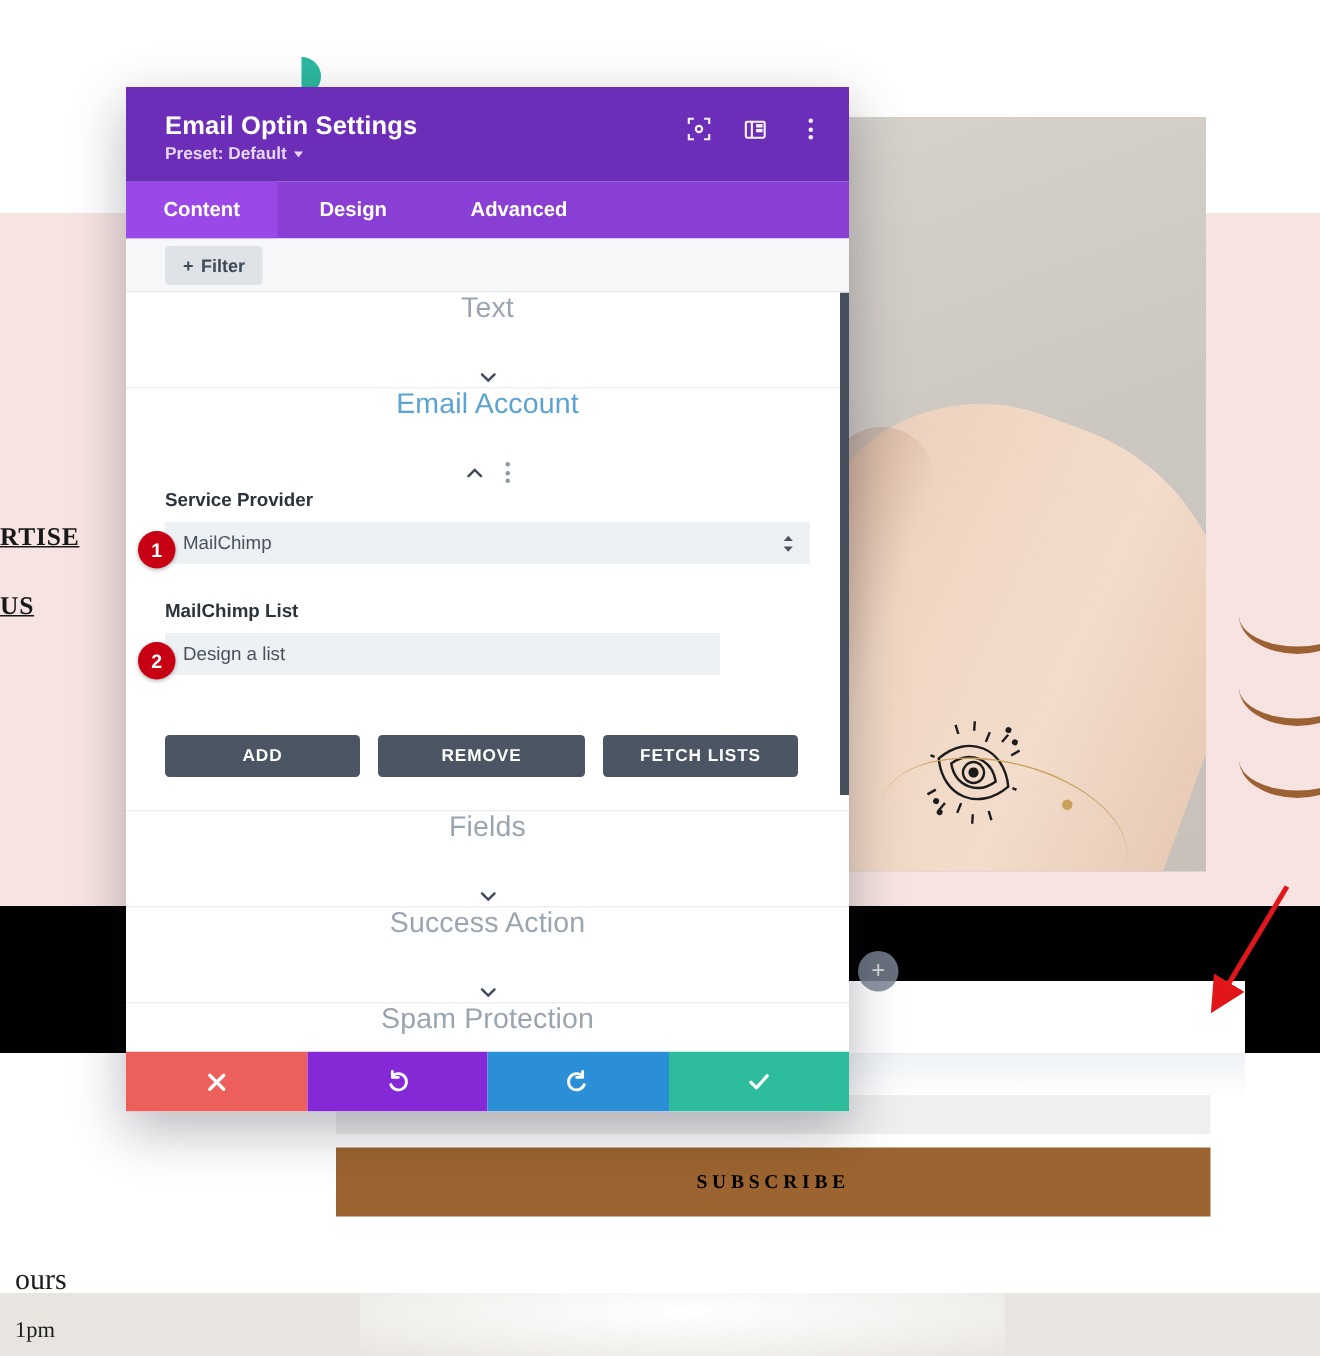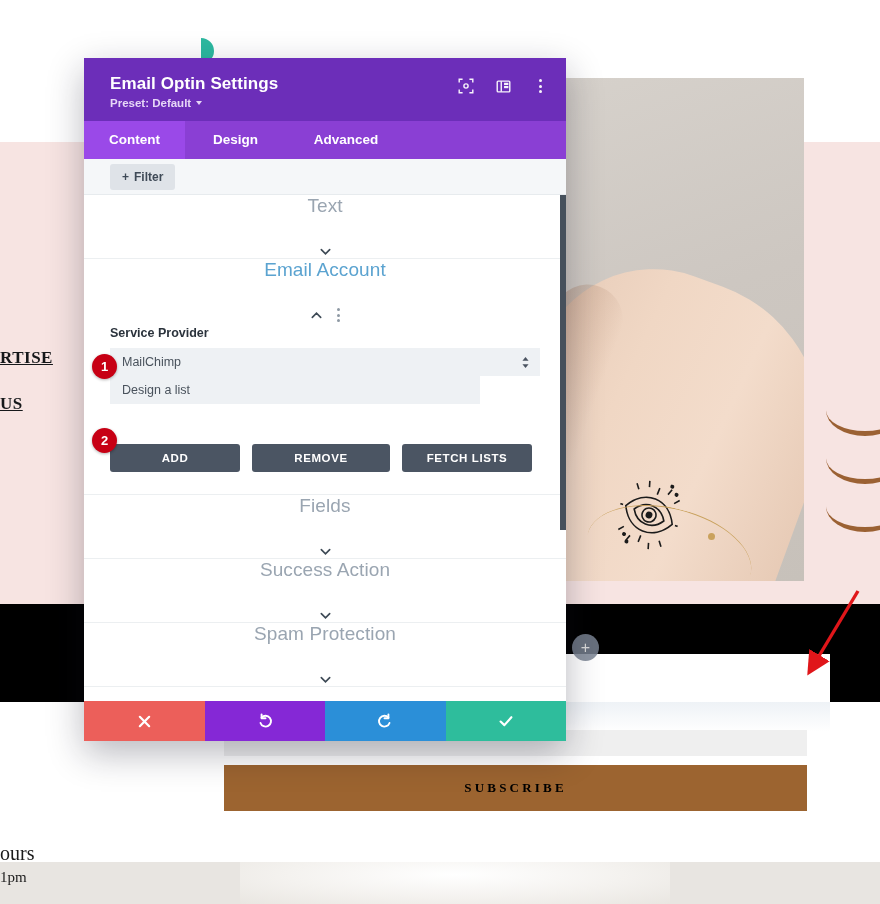--- a/index.html
+++ b/index.html
@@ -34,25 +34,25 @@
   .bg-text-block{
     position:absolute;left:0;top:348px;width:60px;
     font-family:"Liberation Serif", serif;font-weight:bold;
   }
   .bg-text-line{
     color:#16181a;font-size:17px;letter-spacing:.5px;
     text-decoration:underline;white-space:nowrap;
     margin-bottom:26px;
   }
   .bg-hours{
-    position:absolute;left:0;top:842px;width:80px;
+    position:absolute;left:10px;top:842px;width:80px;
     font-family:"Liberation Serif", serif;
   }
   .bg-hours .h-title{font-size:20px;color:#1b1b1b;white-space:nowrap;}
-  .bg-hours .h-time{font-size:15px;color:#1b1b1b;margin-top:4px;white-space:nowrap;}
+  .bg-hours .h-time{font-size:15px;color:#1b1b1b;margin-top:14px;white-space:nowrap;}
 
   
   .photo-card{
     position:absolute;left:563px;top:78px;width:241px;height:503px;
     background:#cfc9c4;overflow:hidden;
   }
   .photo-bg{
     position:absolute;inset:0;
     background:linear-gradient(160deg,#d6d1cb 0%,#cdc7c1 45%,#c7c1ba 100%);
   }
@@ -408,20 +408,21 @@
         <div class="select-box">
           <span>MailChimp</span>
           <span class="spinner">
             <svg viewBox="0 0 10 14" width="9" height="13">
               <path d="M5 1 L8.4 5 L1.6 5 Z" fill="#4a5360"></path>
               <path d="M5 13 L8.4 9 L1.6 9 Z" fill="#4a5360"></path>
             </svg>
           </span>
         </div>
 
+        <div class="field-label" style="margin-top:24px;">MailChimp List</div>
         <div class="select-box narrow">
           <span>Design a list</span>
         </div>
 
         <div class="btn-row">
           <button class="gbtn b-add">ADD</button>
           <button class="gbtn b-remove">REMOVE</button>
           <button class="gbtn b-fetch">FETCH LISTS</button>
         </div>
       </div>

